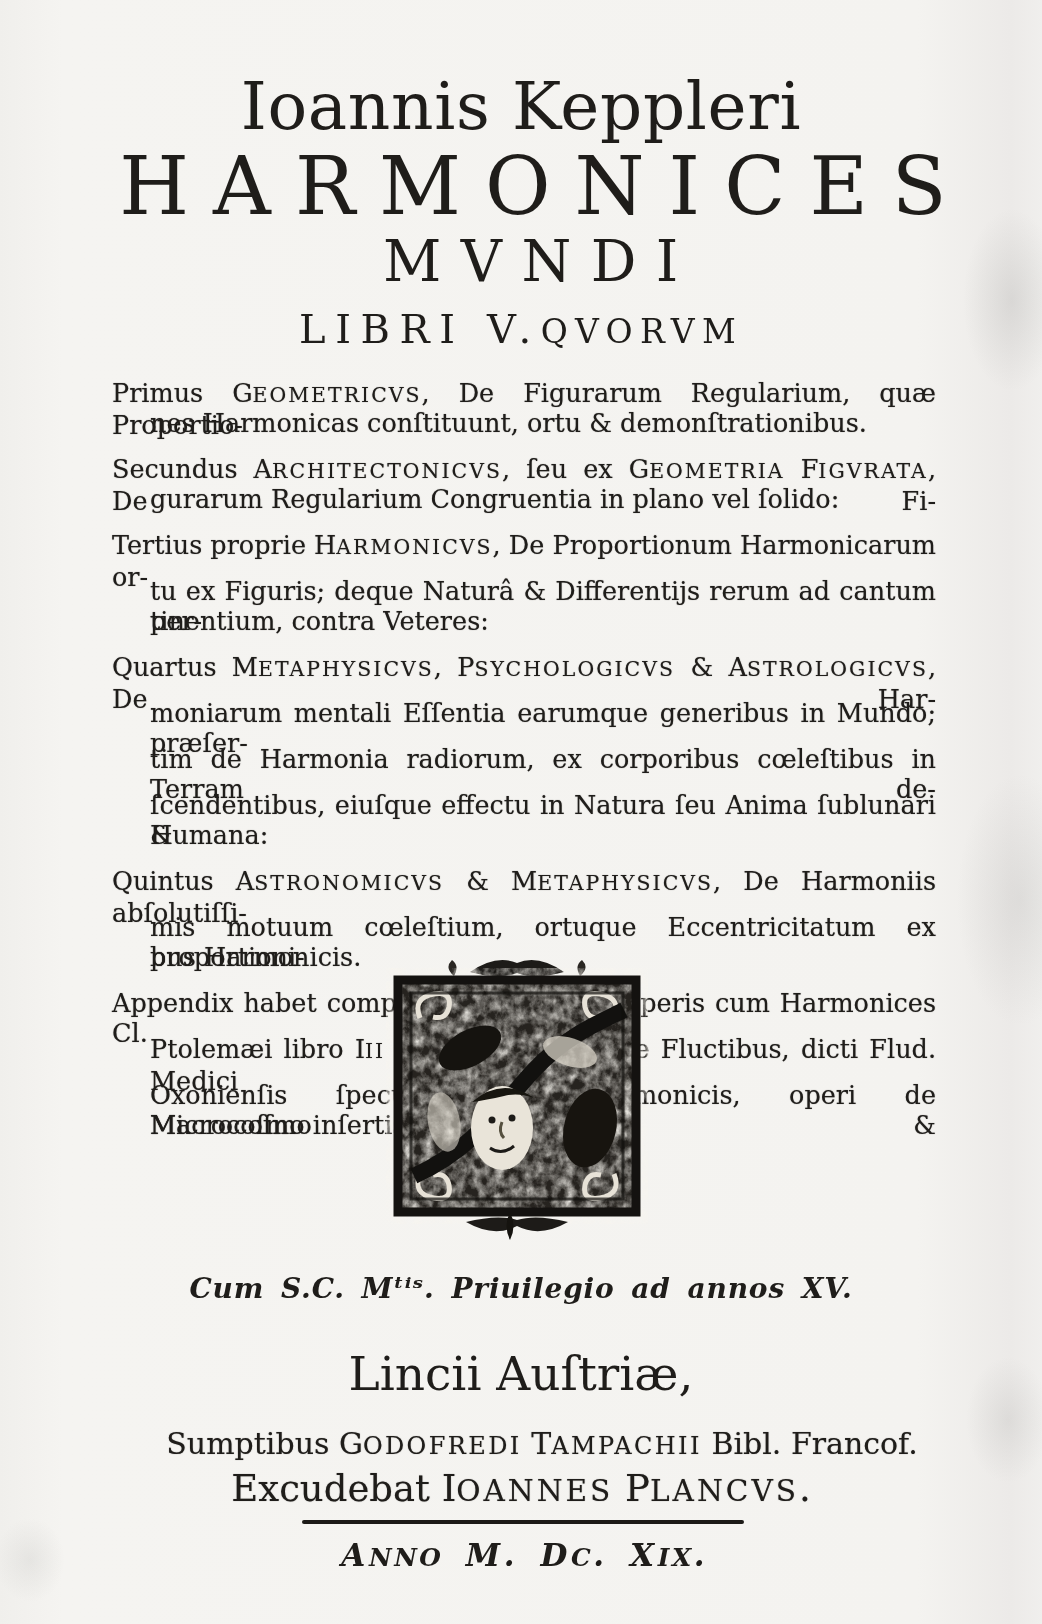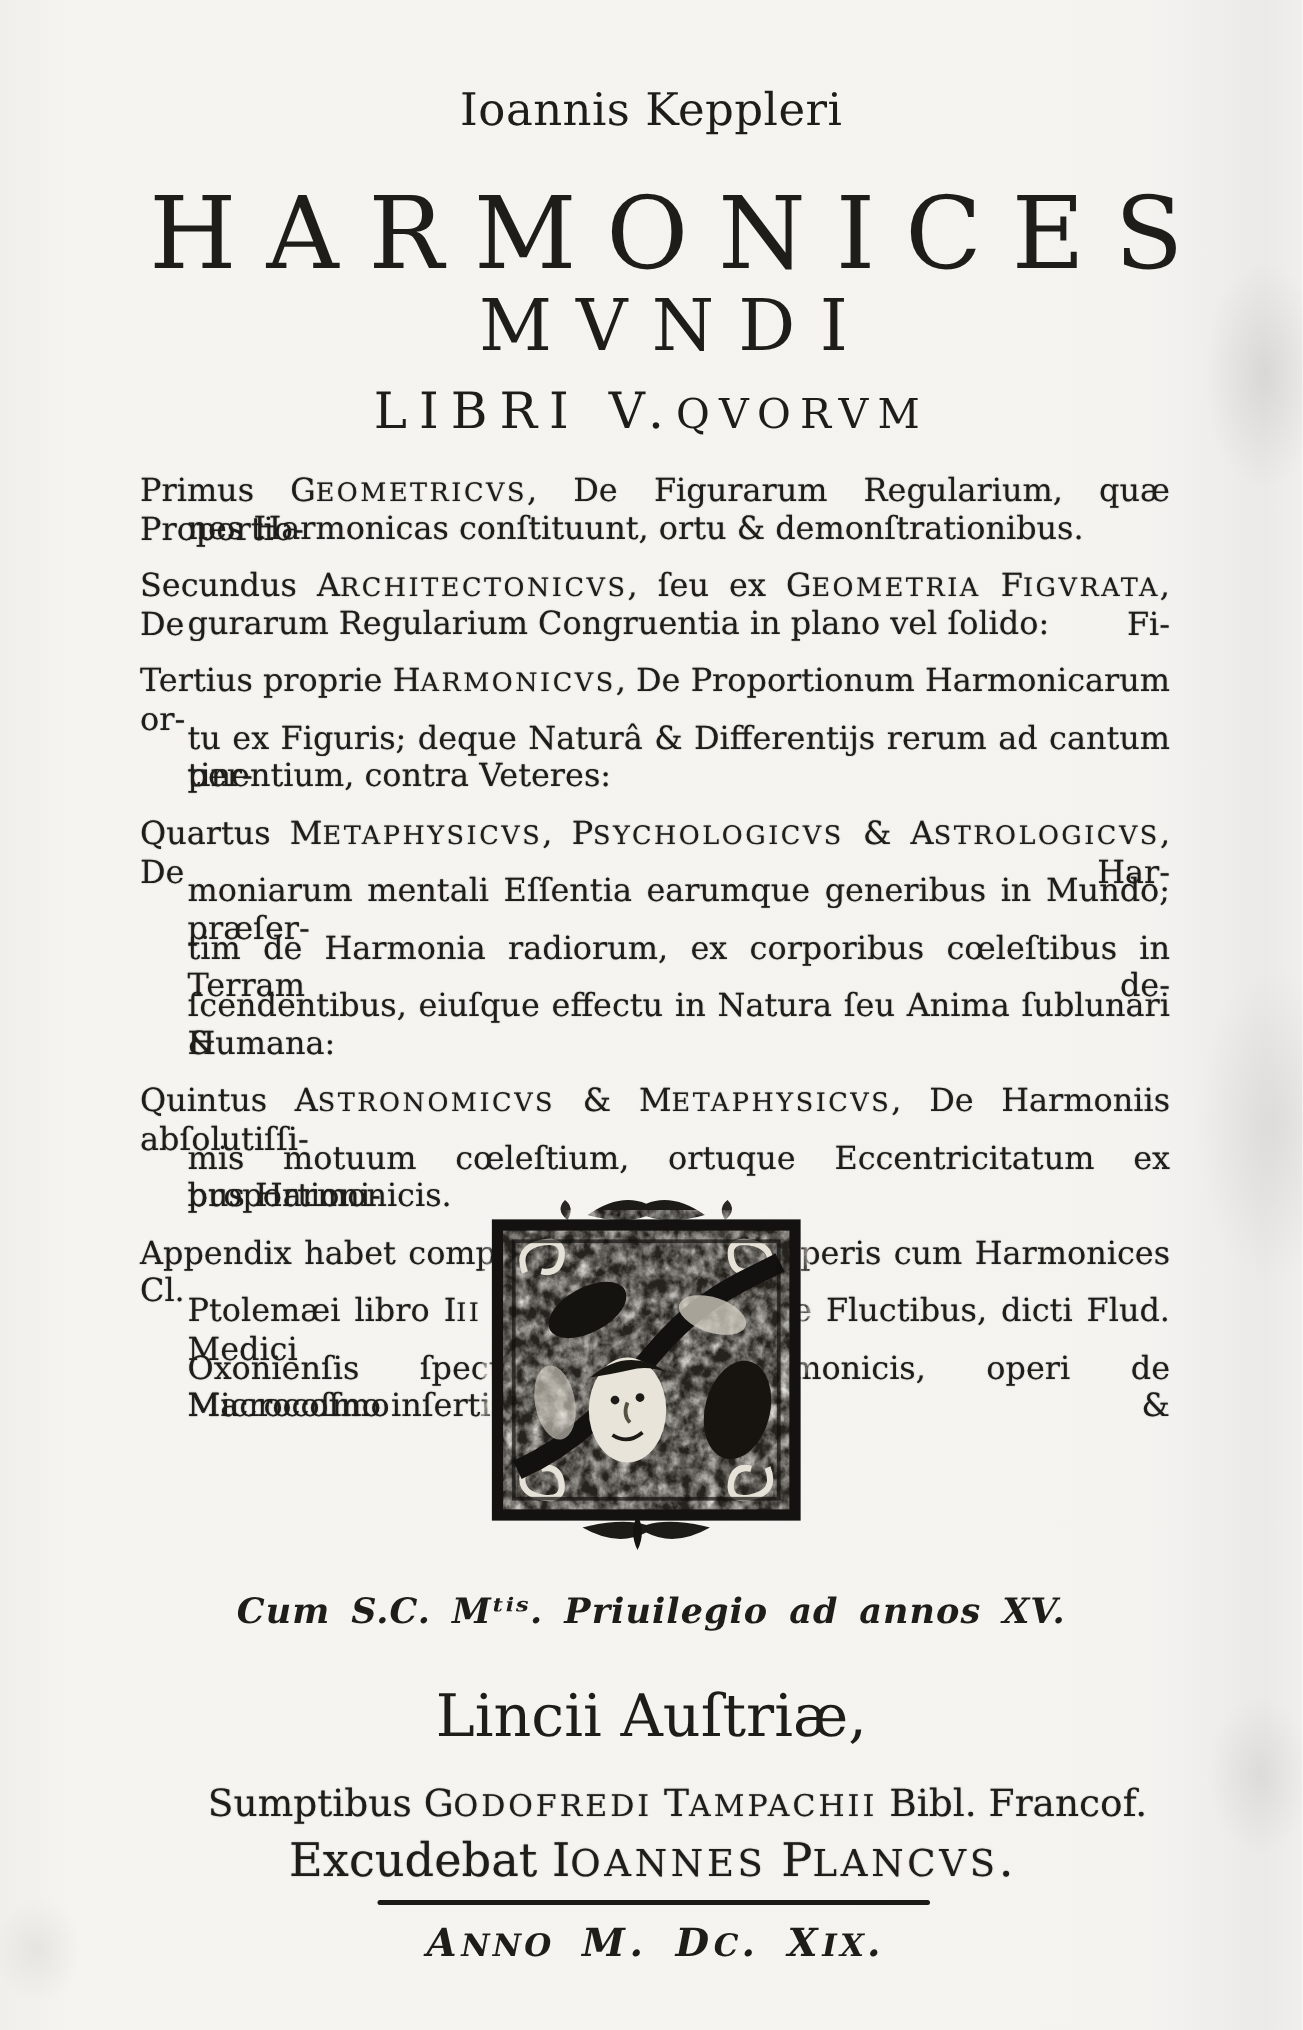--- a/index.html
+++ b/index.html
@@ -9,21 +9,21 @@
     background:
       radial-gradient(70px 130px at 1012px 300px, rgba(140,140,138,.20), transparent 70%),
       radial-gradient(90px 180px at 1020px 900px, rgba(140,140,138,.16), transparent 70%),
       radial-gradient(60px 90px at 1008px 1420px, rgba(140,140,138,.16), transparent 70%),
       radial-gradient(50px 60px at 30px 1560px, rgba(150,150,148,.14), transparent 70%),
       linear-gradient(90deg,#f0efec 0%,#f5f4f1 6%,#f4f3f0 88%,#eceae8 97%,#f0efed 100%);
   }
   .abs{position:absolute;}
   .ctr{left:0;width:100%;text-align:center;}
   
-  .author{top:68px;font-size:36px;letter-spacing:.01em;}
+  .author{top:68px;font-size:66px;letter-spacing:.01em;}
   .t1{top:140px;font-size:80px;letter-spacing:.30em;padding-left:.30em;font-weight:400;}
   .t2{top:228px;font-size:57px;letter-spacing:.34em;padding-left:.34em;}
   .t3{top:306px;display:flex;justify-content:center;align-items:baseline;width:100%;}
   .libri{font-size:40px;letter-spacing:.24em;}
   .quorum{font-size:33px;letter-spacing:.22em;}
   
   .toc{top:362px;left:112px;width:824px;font-size:25.5px;line-height:30px;
        text-shadow:0 0 1px rgba(30,28,25,.55);}
   .toc .line{height:30px;white-space:nowrap;}
   .toc .indent{padding-left:38px;}

